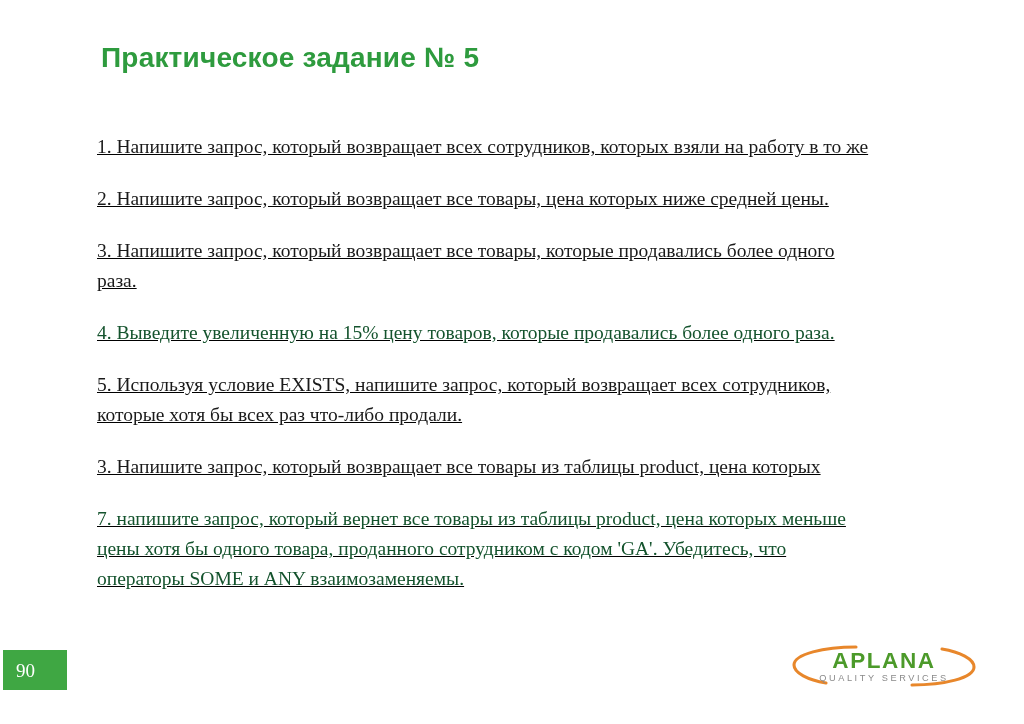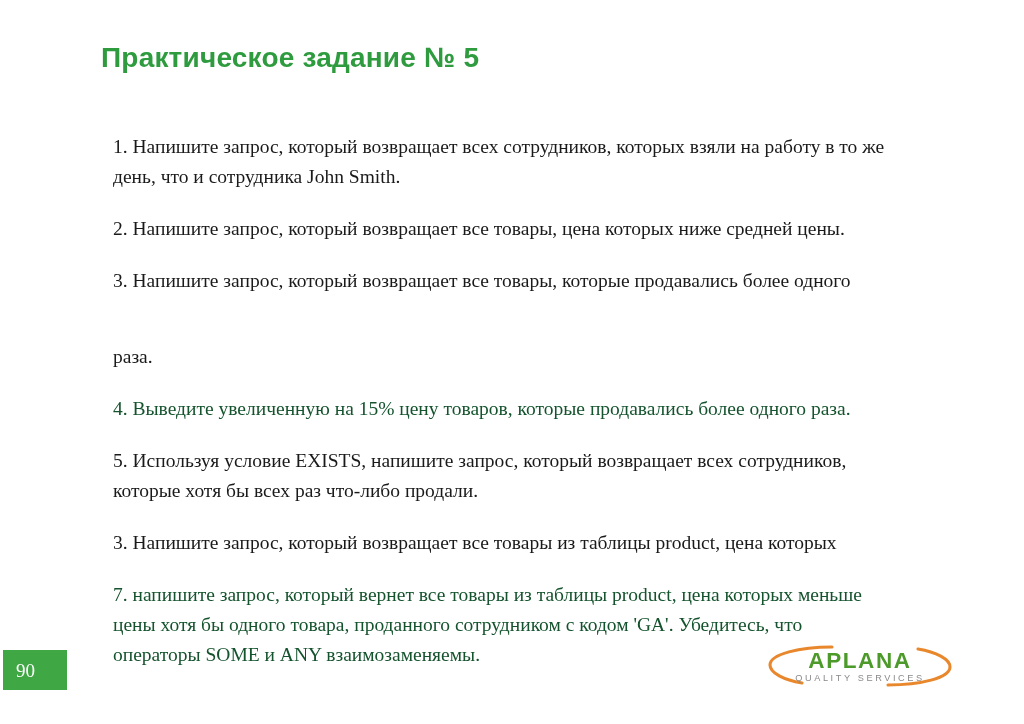--- a/index.html
+++ b/index.html
@@ -34,23 +34,24 @@
     font-size: 28px;
     line-height: 34px;
     letter-spacing: 0.2px;
     color: #2E9B3E;
     white-space: nowrap;
   }
 
   
   .body-block {
     position: absolute;
-    left: 113px;
+    left: 97px;
     top: 132px;
     width: 876px;
+    text-decoration: underline;
   }
 
   .task-item {
     font-family: "Liberation Serif", "DejaVu Serif", serif;
     font-size: 19.5px;
     line-height: 30px;
     color: #1a1a1a;
     margin: 0 0 22px 0;
     text-align: left;
   }
@@ -82,48 +83,47 @@
     color: #ffffff;
     font-family: Liberation Serif, serif;
     font-size: 19px;
     line-height: 1;
     padding-left: 13px;
   }
 
   
   .logo {
     position: absolute;
-    left: 762px;
+    left: 786px;
     top: 638px;
     width: 196px;
     height: 56px;
   }
   .logo svg { display: block; width: 196px; height: 56px; }
 </style>
 </head>
 <body>
 
 <div class="slide">
 
   <div class="slide-title">Практическое задание № 5</div>
 
   <div class="body-block">
 
     <p class="task-item">
       <span class="nb">1. Напишите запрос, который возвращает всех сотрудников, которых взяли на работу в то же</span>
-      <span class="nb" style="display: block;">день, что и сотрудника John Smith.</span>
     </p>
 
     <p class="task-item">
       <span class="nb">2. Напишите запрос, который возвращает все товары, цена которых ниже средней цены.</span>
     </p>
 
     <p class="task-item">
       <span class="nb">3. Напишите запрос, который возвращает все товары, которые продавались более одного</span>
-      <span class="nb" style="display: block; margin-top: 46px;">раза.</span>
+      <span class="nb" style="display: block;">раза.</span>
     </p>
 
     <p class="task-item highlight">
       <span class="nb">4. Выведите увеличенную на 15% цену товаров, которые продавались более одного раза.</span>
     </p>
 
     <p class="task-item">
       <span class="nb">5. Используя условие EXISTS, напишите запрос, который возвращает всех сотрудников,</span>
       <span class="nb" style="display: block;">которые хотя бы всех раз что-либо продали.</span>
     </p>

